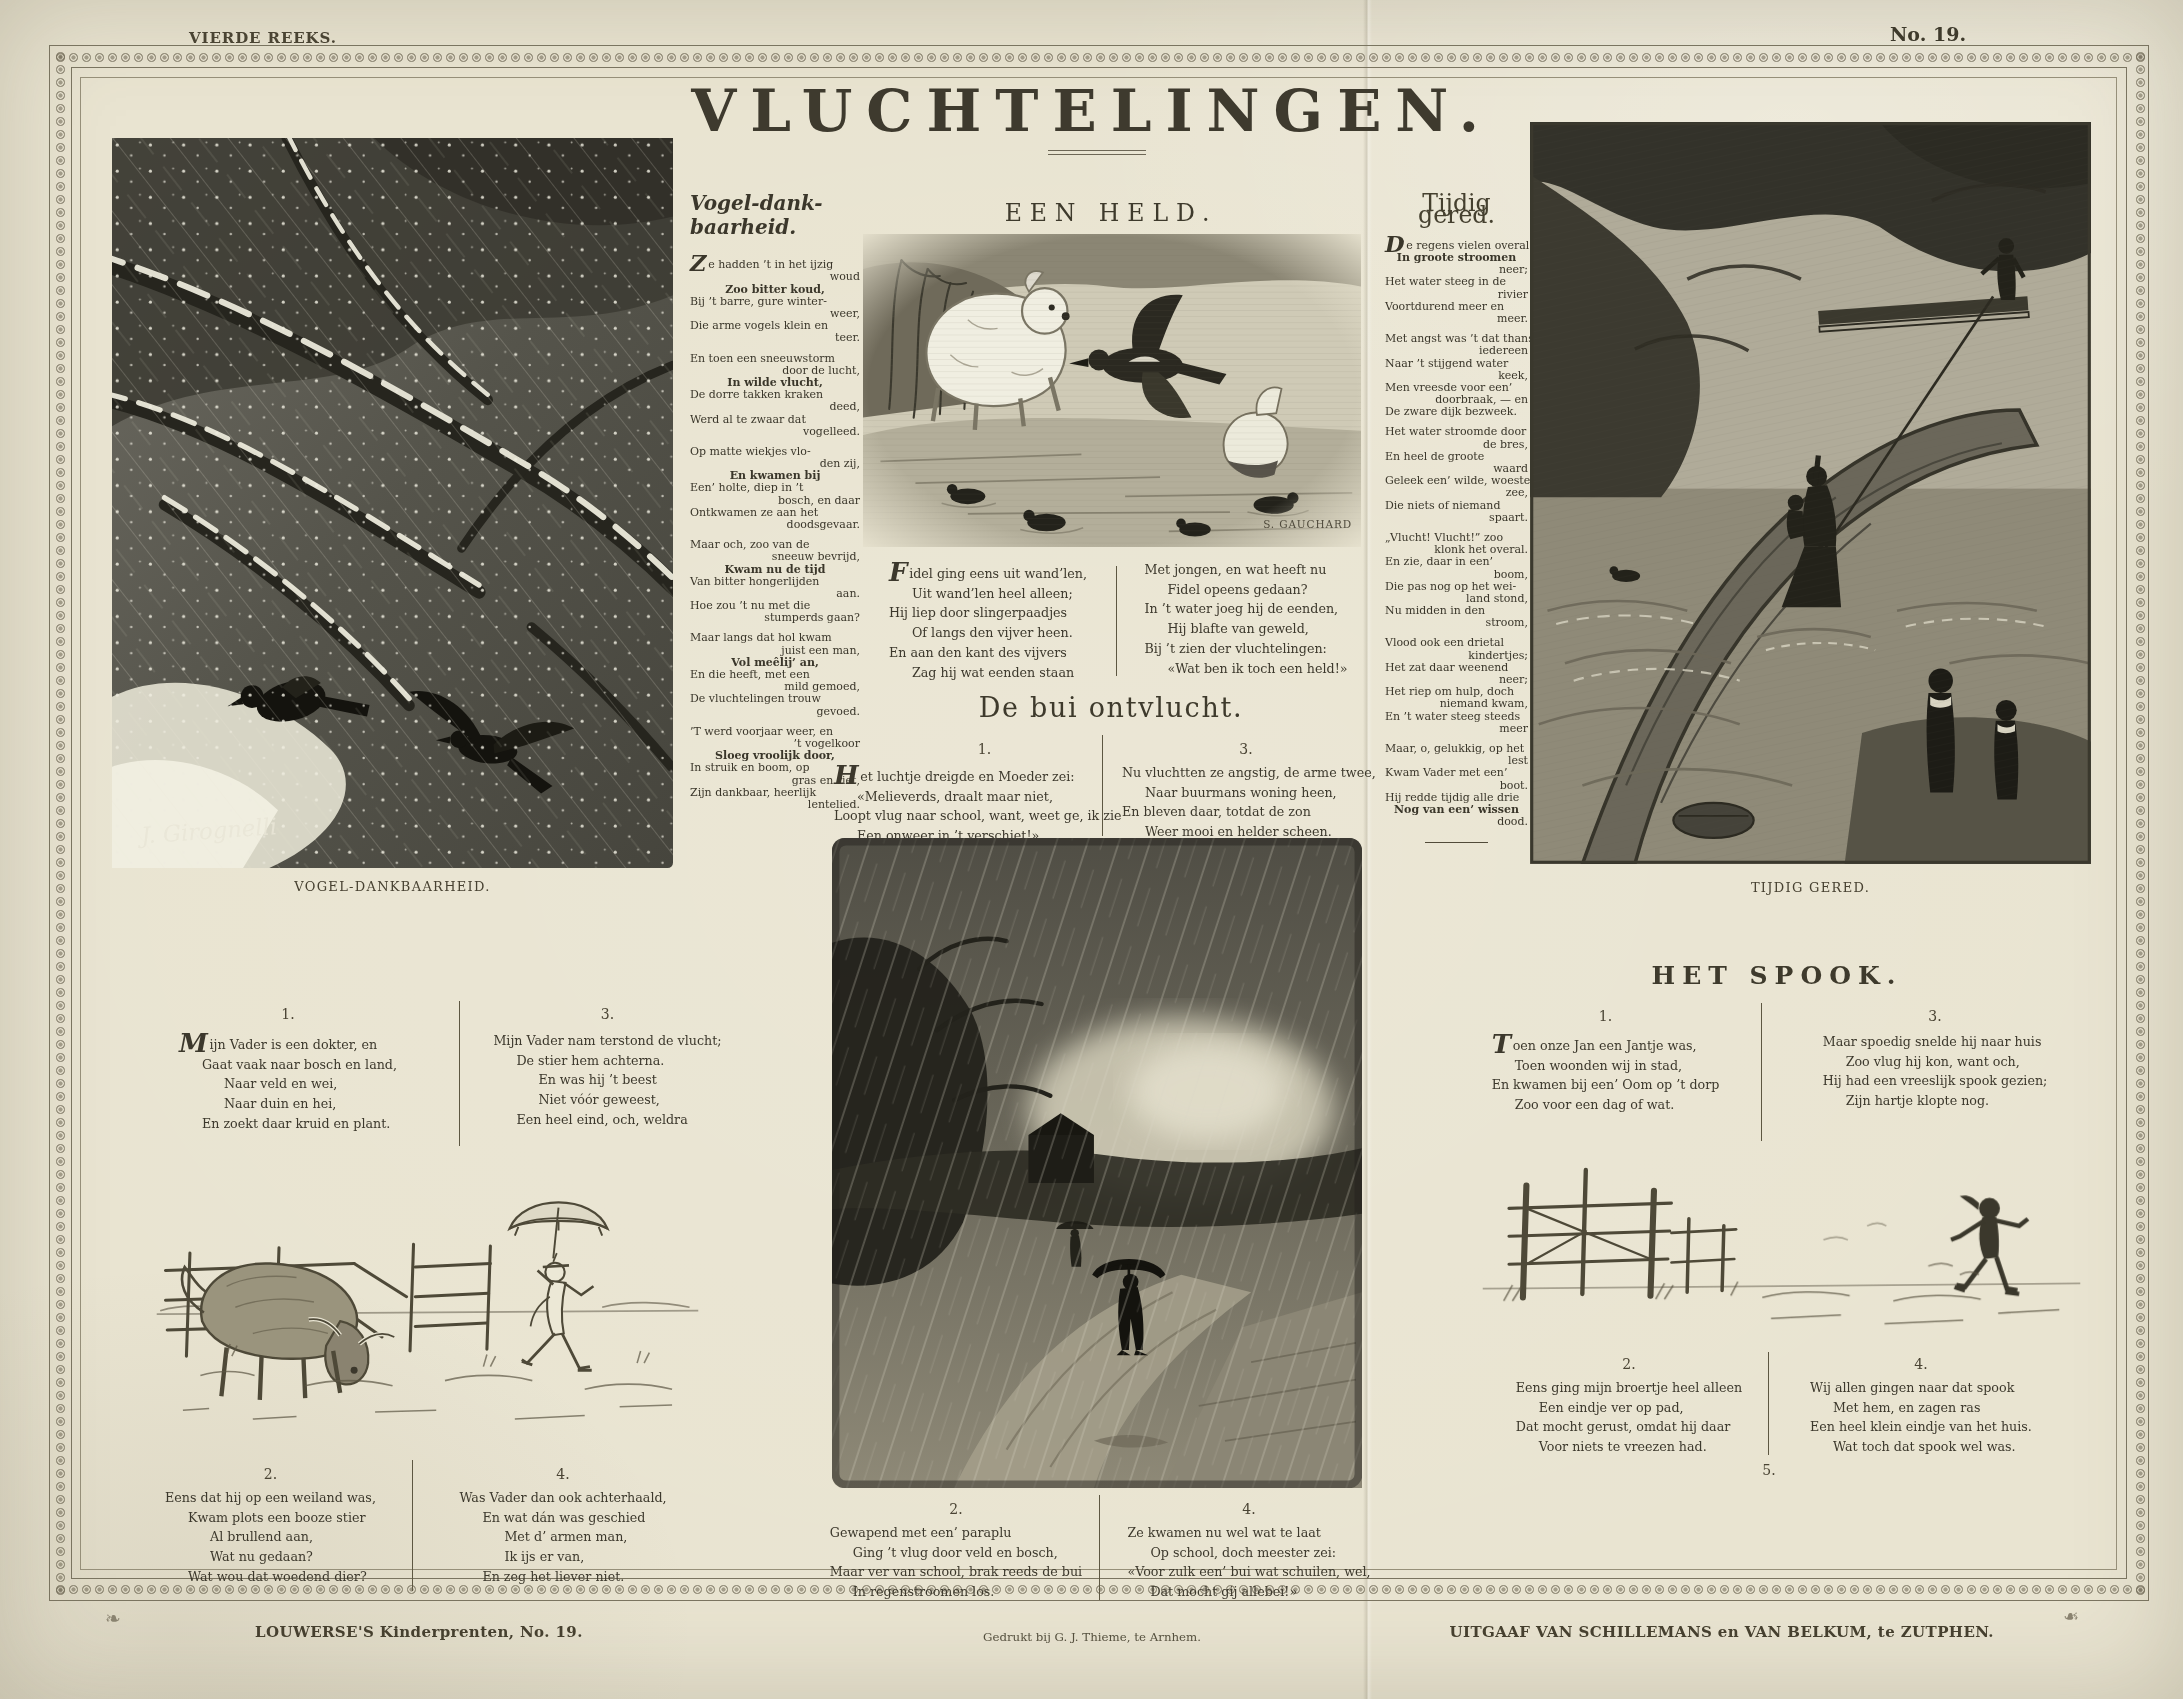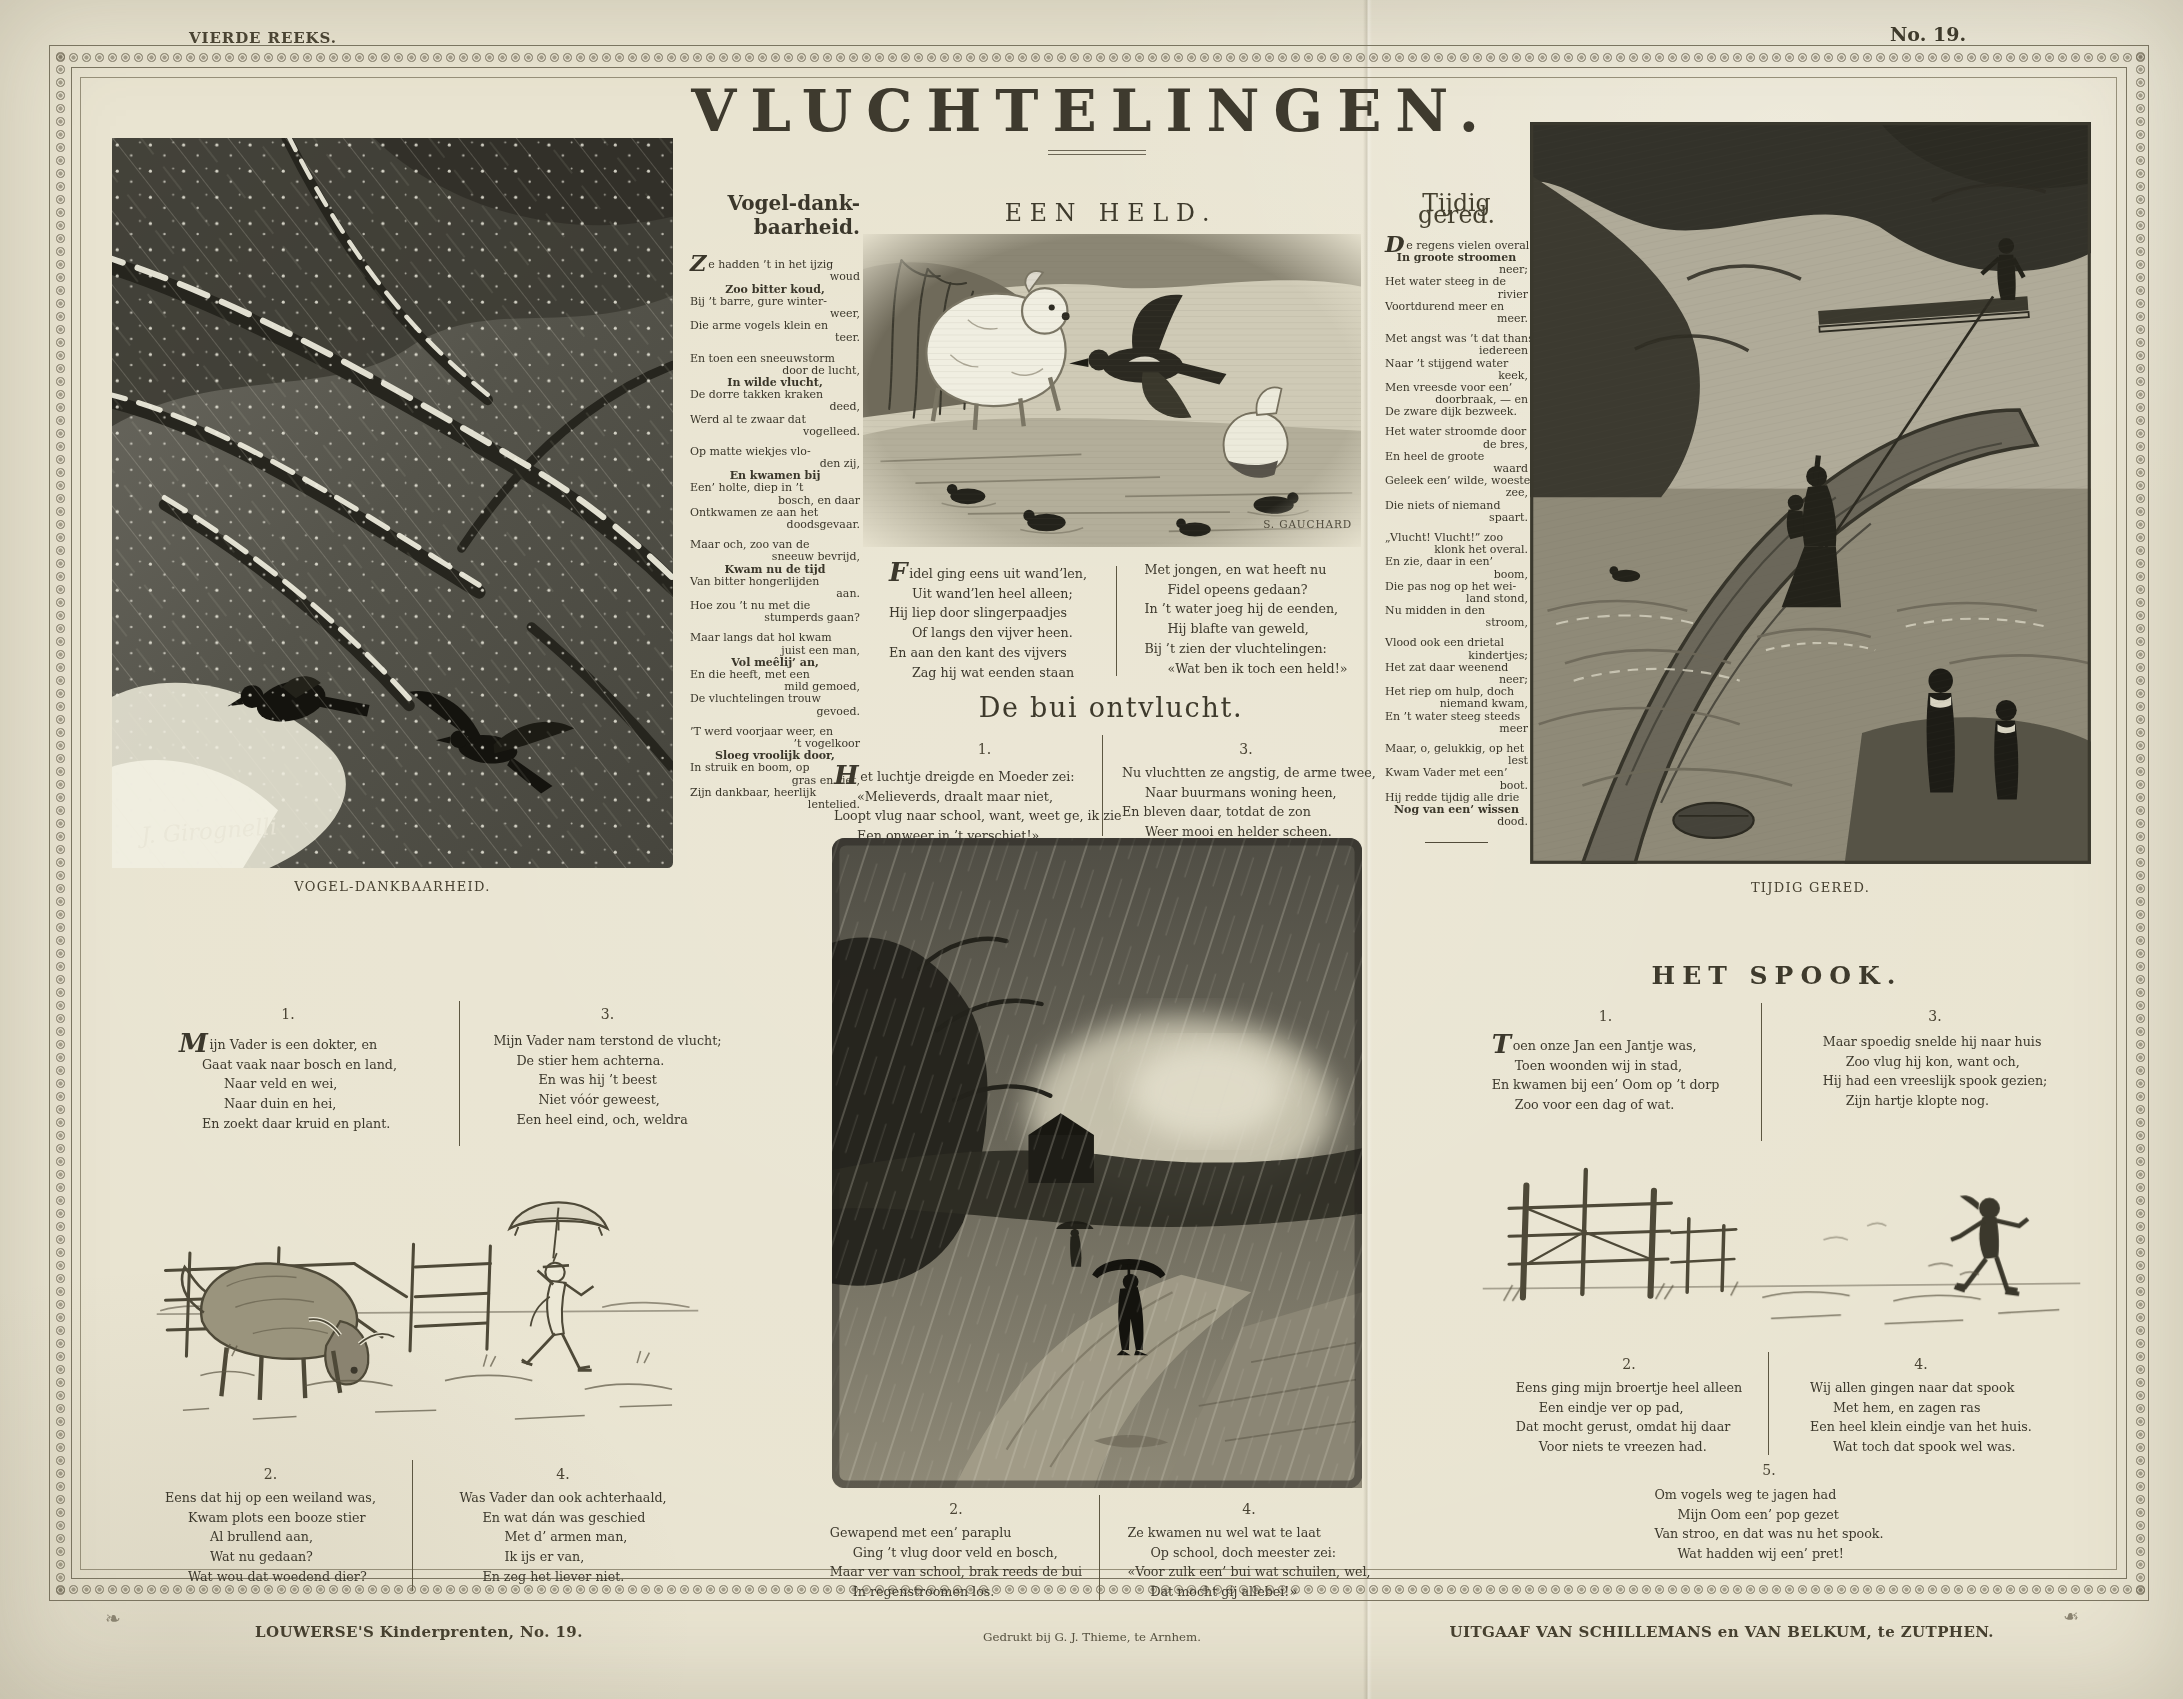--- a/index.html
+++ b/index.html
@@ -27,21 +27,21 @@
   .footer-center{position:absolute;left:0;right:0;top:1630px;text-align:center;font-size:11.8px;color:#55503e;}
   .footer-right{position:absolute;right:190px;top:1623px;font-size:15px;font-weight:bold;letter-spacing:0.4px;color:#46402f;}
   .corner-orn{position:absolute;font-size:19px;color:#8a8370;}
   
   .title{position:absolute;left:0;right:0;top:77px;text-align:center;font-size:58px;font-weight:bold;
     letter-spacing:14px;color:#3e3a2e;}
   .title-rule{position:absolute;left:1048px;top:150px;width:98px;height:2.6px;
     border-top:1.7px solid #6d6756;border-bottom:0.9px solid #6d6756;}
   
   .poemcol{position:absolute;font-size:11px;line-height:12.2px;}
-  .poem-head{font-weight:bold;font-size:20px;line-height:23.6px;text-align:right;margin-bottom:13px;color:#3b372b;}
+  .poem-head{font-weight:bold;font-size:20px;line-height:23.6px;text-align:left;margin-bottom:13px;color:#3b372b;font-style:italic;}
   .gered-head{font-size:23.6px;text-align:center;margin-bottom:11.4px;color:#45402f;font-weight:normal;}
   .stanza{margin-bottom:7.9px;}
   .pl{white-space:nowrap;}
   .pl-l{text-align:left;}.pl-r{text-align:right;}.pl-c{text-align:center;font-weight:bold;}
   .endrule{width:63px;margin:14px auto 0;border-top:1.7px solid #514b39;}
   
   .vnum{position:absolute;font-size:14px;text-align:center;color:#4a4434;}
   .versewrap{position:absolute;text-align:center;}
   .verse{display:inline-block;text-align:left;font-size:12.7px;line-height:19.7px;color:#3c382c;}
   .vl{white-space:nowrap;}
@@ -661,21 +661,18 @@
   <div class="vnum" style="left:1485px;top:1356px;width:288px;">2.</div>
   <div class="vnum" style="left:1777px;top:1356px;width:288px;">4.</div>
   <div class="versewrap" style="left:1485px;top:1378px;width:288px;">
     <div class="verse"><div class="vl ind0">Eens ging mijn broertje heel alleen</div><div class="vl ind1">Een eindje ver op pad,</div><div class="vl ind0">Dat mocht gerust, omdat hij daar</div><div class="vl ind1">Voor niets te vreezen had.</div></div>
   </div>
   <div class="vrule" style="left:1768px;top:1352px;height:103px;"></div>
   <div class="versewrap" style="left:1777px;top:1378px;width:288px;">
     <div class="verse"><div class="vl ind0">Wij allen gingen naar dat spook</div><div class="vl ind1">Met hem, en zagen ras</div><div class="vl ind0">Een heel klein eindje van het huis.</div><div class="vl ind1">Wat toch dat spook wel was.</div></div>
   </div>
   <div class="vnum" style="left:1485px;top:1462px;width:568px;">5.</div>
-  <div class="versewrap" style="left:1485px;top:1485px;width:568px;">
-    <div class="verse"><div class="vl ind0">Om vogels weg te jagen had</div><div class="vl ind1">Mijn Oom een’ pop gezet</div><div class="vl ind0">Van stroo, en dat was nu het spook.</div><div class="vl ind1">Wat hadden wij een’ pret!</div></div>
-  </div>
 
   <div class="footer-left">LOUWERSE'S Kinderprenten, No. 19.</div>
   <div class="footer-center">Gedrukt bij G. J. Thieme, te Arnhem.</div>
   <div class="footer-right">UITGAAF VAN SCHILLEMANS en VAN BELKUM, te ZUTPHEN.</div>
 </div>
 
 
 </body></html>

